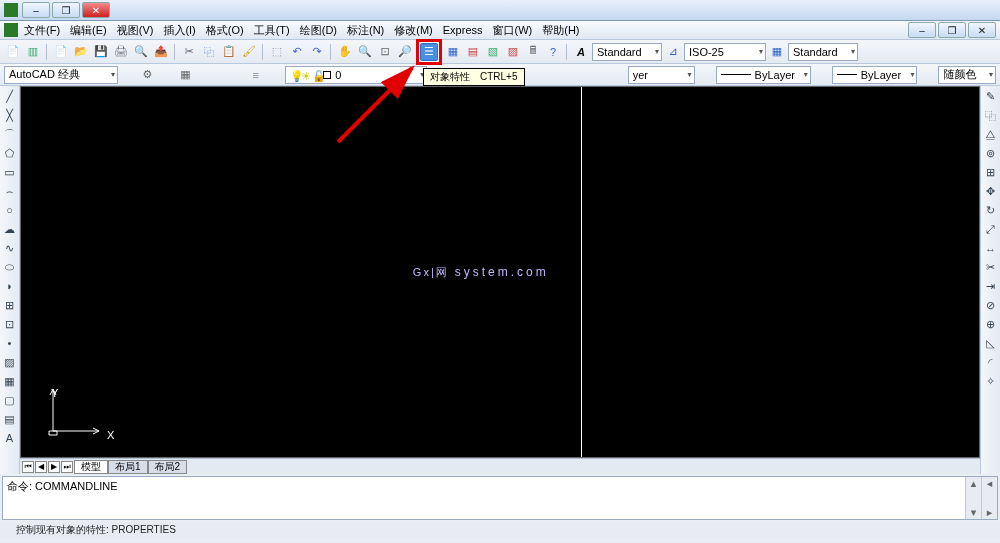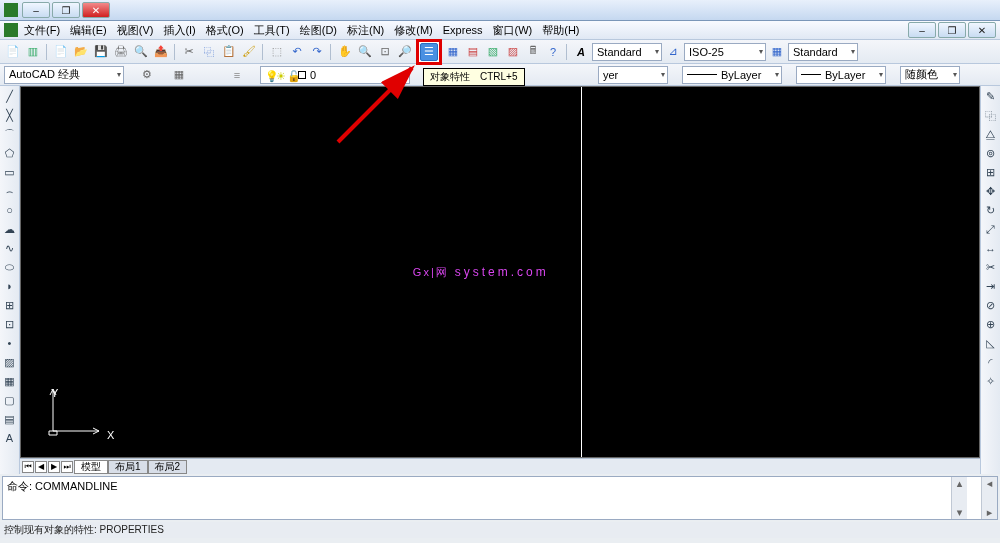--- a/index.html
+++ b/index.html
@@ -12,44 +12,44 @@
 .win-btn.close { background:linear-gradient(#f28a8a,#d02020); color:#fff; }
 .menubar { height:19px; background:linear-gradient(#f8faff,#e0e8f4); display:flex; align-items:center; padding:0 4px; border-bottom:1px solid #b8c8dd; }
 .menubar .app-icon { width:14px; height:14px; background:#2a7a2a; margin-right:6px; }
 .menubar .mi { margin-right:10px; color:#000; cursor:pointer; }
 .toolbar { height:24px; background:linear-gradient(#f4f6fa,#e4eaf2); display:flex; align-items:center; padding:0 4px; border-bottom:1px solid #b8c8dd; gap:2px; }
 .tb-btn { width:18px; height:18px; border:1px solid transparent; display:flex; align-items:center; justify-content:center; cursor:pointer; border-radius:2px; }
 .tb-sep { width:2px; height:16px; border-left:1px solid #b0bed0; margin:0 2px; }
 .dd { height:18px; border:1px solid #9aaac2; background:#fff; display:flex; align-items:center; padding:0 14px 0 4px; position:relative; font-size:10px; }
 .dd::after { content:"▾"; position:absolute; right:2px; font-size:8px; color:#555; }
 .highlight-box { border:3px solid #e00000; background:#fff; }
-.toolbar2 { height:22px; background:linear-gradient(#f4f6fa,#e4eaf2); display:flex; align-items:center; padding:0 4px; border-bottom:1px solid #b8c8dd; gap:14px; }
+.toolbar2 { height:22px; background:linear-gradient(#f4f6fa,#e4eaf2); display:flex; align-items:center; padding:0 4px; border-bottom:1px solid #b8c8dd; gap:21px; }
 .layer-swatch { display:flex; align-items:center; gap:1px; }
 .ls { width:10px; height:10px; }
 .main { display:flex; height:388px; }
 .side-tb { width:20px; background:linear-gradient(90deg,#f4f6fa,#e4eaf2); display:flex; flex-direction:column; align-items:center; padding-top:2px; gap:3px; border-right:1px solid #b8c8dd; }
 .side-tb.right { border-right:none; border-left:1px solid #b8c8dd; }
 .side-btn { width:16px; height:16px; display:flex; align-items:center; justify-content:center; cursor:pointer; font-size:11px; color:#345; }
 .canvas-wrap { flex:1; display:flex; flex-direction:column; }
 .canvas { flex:1; background:#000; position:relative; border:1px solid #666; }
 .crosshair-v { position:absolute; left:560px; top:0; bottom:0; width:1px; background:#fff; }
 .ucs { position:absolute; left:22px; bottom:16px; color:#fff; font-size:10px; }
 .ucs-y { position:absolute; left:8px; bottom:42px; }
 .ucs-x { position:absolute; left:64px; bottom:0px; }
 .ucs svg { position:absolute; left:0; bottom:0; }
-.watermark { position:absolute; left:48%; top:48%; transform:translate(-50%,-50%); font-family:Georgia,serif; color:#d946ef; font-size:34px; letter-spacing:2px; }
+.watermark { position:absolute; left:48%; top:48%; transform:translate(-50%,-50%); font-family:Georgia,serif; color:#c4b5fd; font-size:34px; letter-spacing:2px; }
 .watermark .sub { font-size:12px; letter-spacing:3px; margin-left:6px; }
 .tabstrip { height:16px; background:#e4eaf2; display:flex; align-items:center; padding-left:2px; gap:0; border-top:1px solid #b0bed0; }
 .tabstrip .nav { width:12px; height:12px; border:1px solid #888; font-size:8px; display:flex; align-items:center; justify-content:center; background:#fff; margin-right:1px; }
 .tab { padding:0 6px; height:14px; border:1px solid #888; background:#d8dee8; font-size:10px; display:flex; align-items:center; }
 .tab.active { background:#fff; }
-.cmd-area { height:44px; border:1px solid #9aaac2; margin:2px; background:#fff; display:flex;gap:14px; }
+.cmd-area { height:44px; border:1px solid #9aaac2; margin:2px; background:#fff; display:flex; }
 .cmd-text { flex:1; padding:2px 4px; font-size:11px; line-height:14px; }
 .cmd-scroll { width:16px; background:#e8ecf2; border-left:1px solid #c0c8d4; display:flex; flex-direction:column; justify-content:space-between; align-items:center; font-size:8px; color:#666; }
-.status { height:16px; background:#e8ecf2; padding:1px 4px; font-size:10px; color:#222; }
+.status { height:16px; background:#e8ecf2; padding:1px 16px; font-size:10px; color:#222; }
 .tooltip { position:absolute; left:423px; top:68px; background:#ffffe1; border:1px solid #000; padding:1px 6px; font-size:10px; z-index:50; }
 .arrow-svg { position:absolute; left:330px; top:60px; z-index:40; pointer-events:none; }
 </style>
 </head>
 <body>
 
 <div class="titlebar">
   <div class="app-icon"></div>
   <div class="win-btns">
     <div class="win-btn">–</div>

